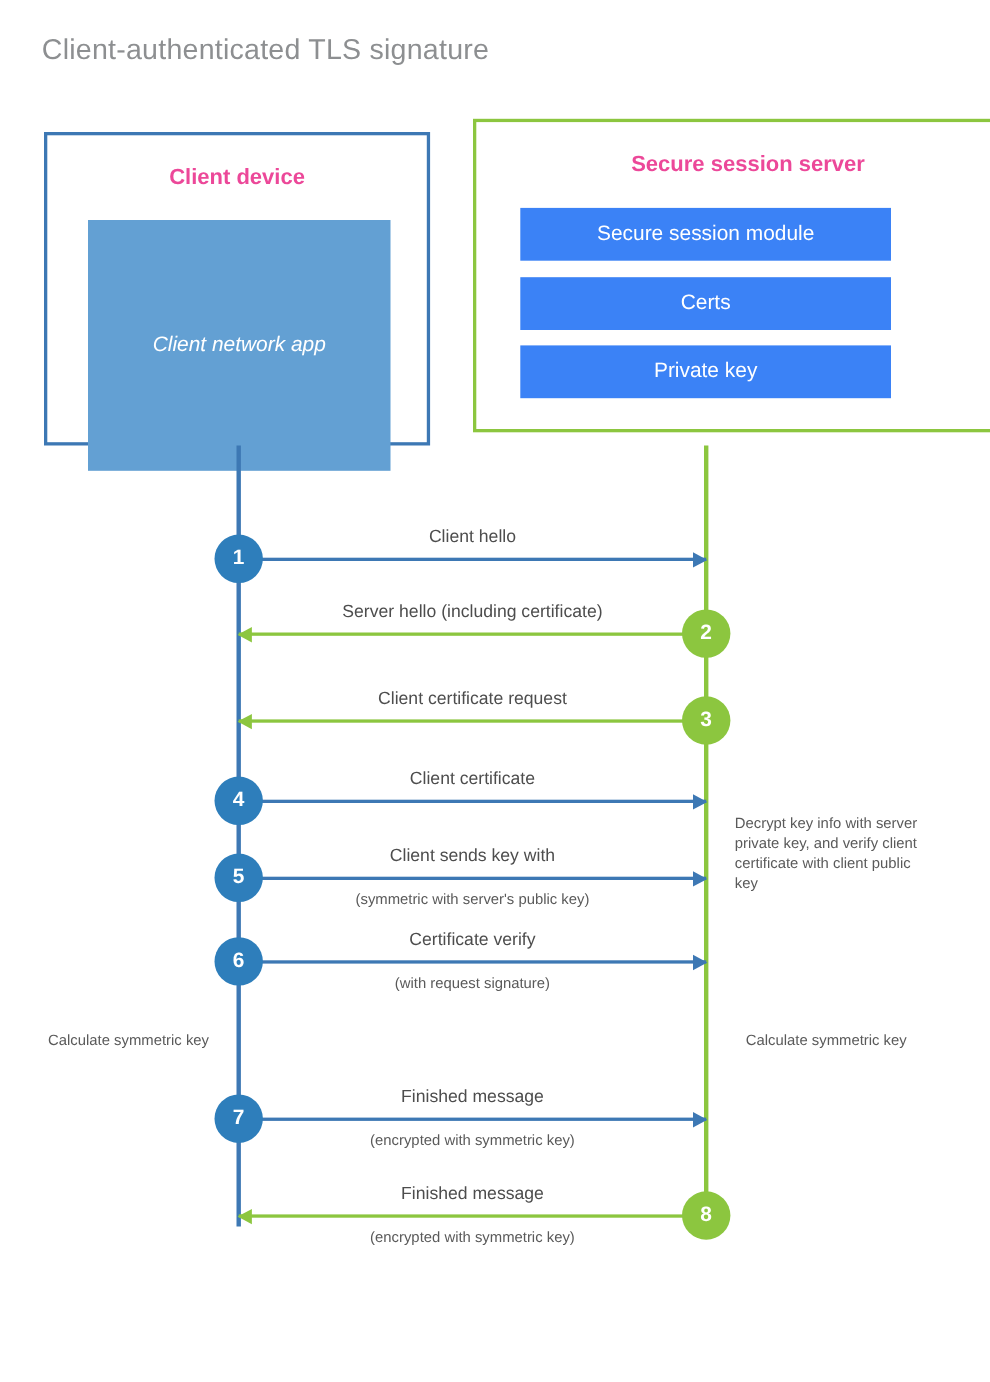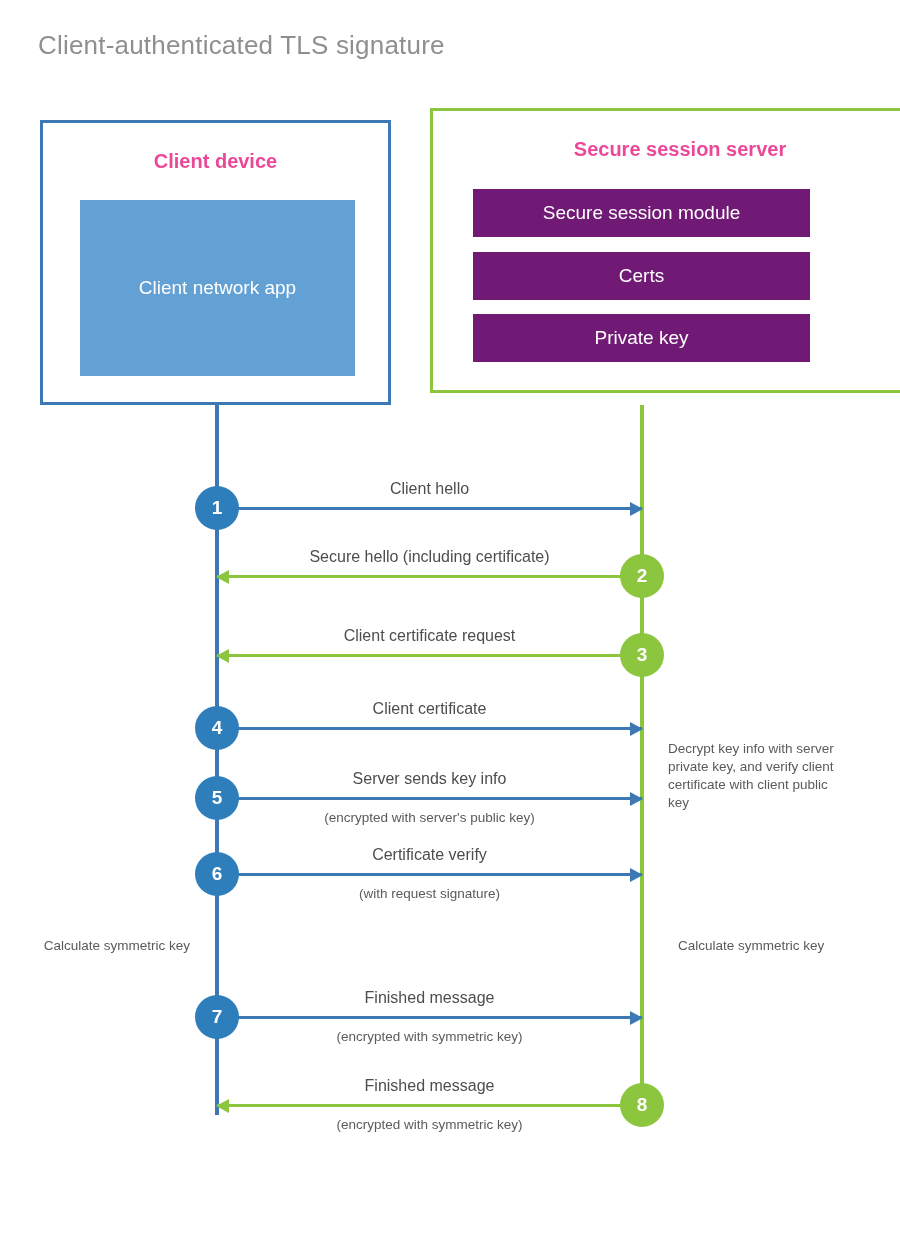--- a/index.html
+++ b/index.html
@@ -55,39 +55,40 @@
     font-size: 20px;
     font-weight: bold;
     color: #ec4899;
   }
 
   #client-app-rect {
     position: absolute;
     left: 37px;
     top: 77px;
     width: 275px;
-    height: 176px;
+    height: 228px;
     background: #63a0d3;
     display: flex;
     align-items: center;
     justify-content: center;
     text-align: center;
     color: #ffffff;
     font-size: 19px;
     line-height: 28px;
     padding: 0 10px;
     box-sizing: border-box;
+    font-style: italic;
   }
 
   .server-bar {
     position: absolute;
     left: 40px;
     width: 337px;
     height: 48px;
-    background: #701a75;
+    background: #3b82f6;
     display: flex;
     align-items: center;
     justify-content: center;
     color: #ffffff;
     font-size: 19px;
   }
   #server-bar-0 { top: 78px; }
   #server-bar-1 { top: 141px; }
   #server-bar-2 { top: 203px; }
 
@@ -236,40 +237,40 @@
 <div id="messages-layer">
     <div class="msg to-server" style="top: 507px;">
       <div class="msg-line"></div>
       <div class="arrowhead"></div>
       <div class="msg-label">Client hello</div>
     </div>
     <div class="step-circle client-side" style="top: 486px;">1</div>
     <div class="msg to-client" style="top: 575px;">
       <div class="msg-line"></div>
       <div class="arrowhead"></div>
-      <div class="msg-label">Secure hello (including certificate)</div>
+      <div class="msg-label">Server hello (including certificate)</div>
     </div>
     <div class="step-circle server-side" style="top: 554px;">2</div>
     <div class="msg to-client" style="top: 654px;">
       <div class="msg-line"></div>
       <div class="arrowhead"></div>
       <div class="msg-label">Client certificate request</div>
     </div>
     <div class="step-circle server-side" style="top: 633px;">3</div>
     <div class="msg to-server" style="top: 727px;">
       <div class="msg-line"></div>
       <div class="arrowhead"></div>
       <div class="msg-label">Client certificate</div>
     </div>
     <div class="step-circle client-side" style="top: 706px;">4</div>
     <div class="msg to-server" style="top: 797px;">
       <div class="msg-line"></div>
       <div class="arrowhead"></div>
-      <div class="msg-label">Server sends key info</div>
-      <div class="msg-sublabel">(encrypted with server's public key)</div>
+      <div class="msg-label">Client sends key with</div>
+      <div class="msg-sublabel">(symmetric with server's public key)</div>
     </div>
     <div class="step-circle client-side" style="top: 776px;">5</div>
     <div class="msg to-server" style="top: 873px;">
       <div class="msg-line"></div>
       <div class="arrowhead"></div>
       <div class="msg-label">Certificate verify</div>
       <div class="msg-sublabel">(with request signature)</div>
     </div>
     <div class="step-circle client-side" style="top: 852px;">6</div>
     <div class="msg to-server" style="top: 1016px;">

